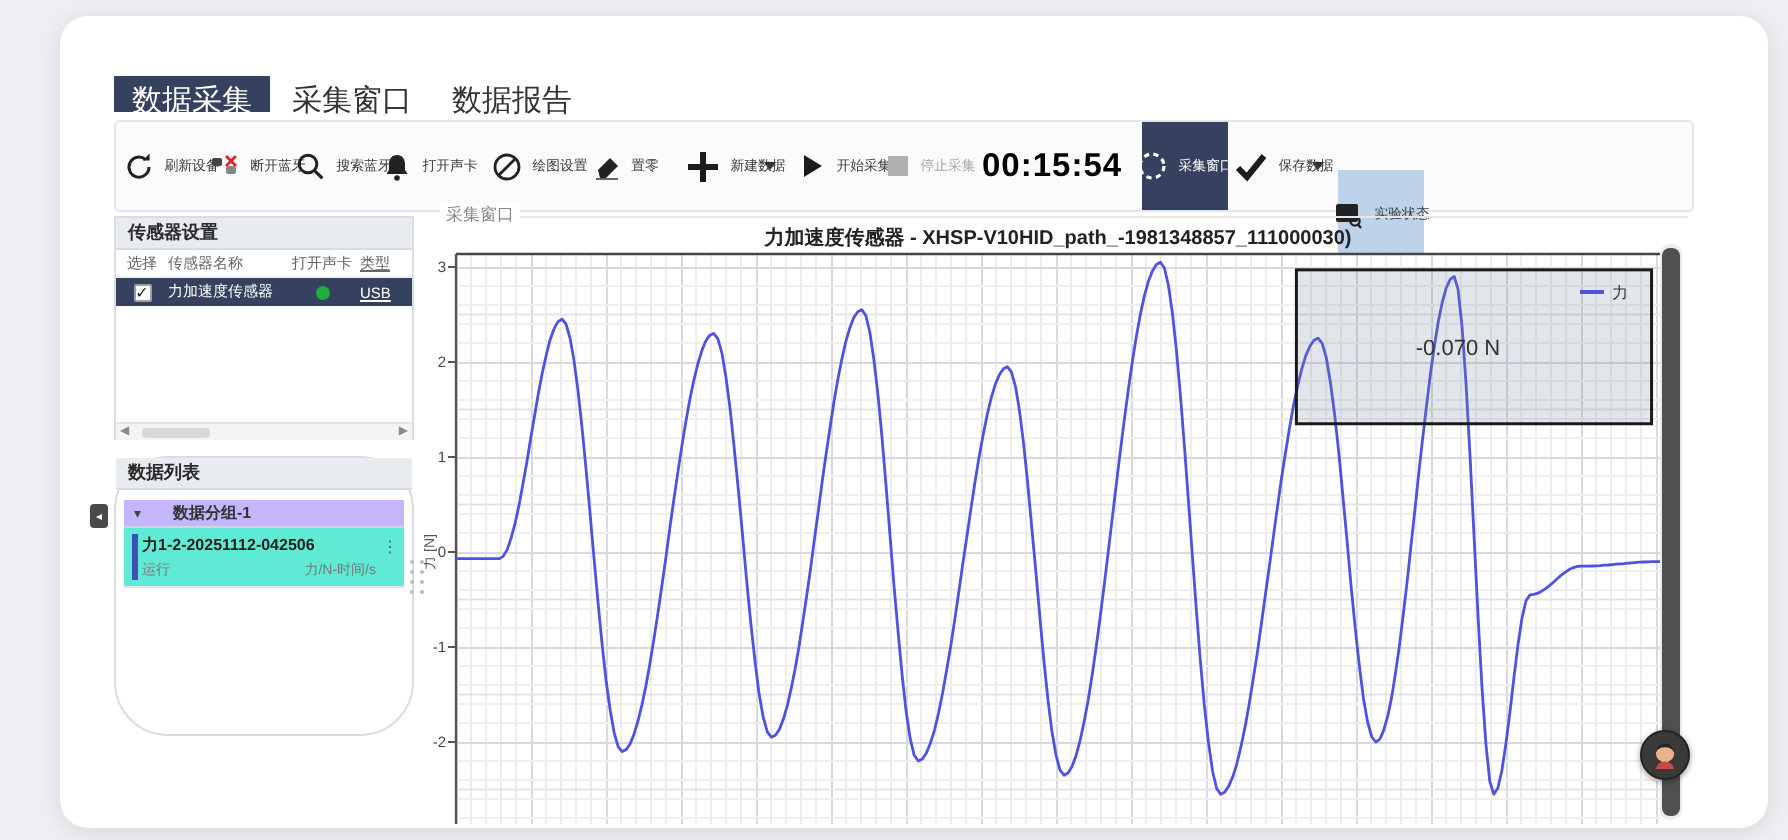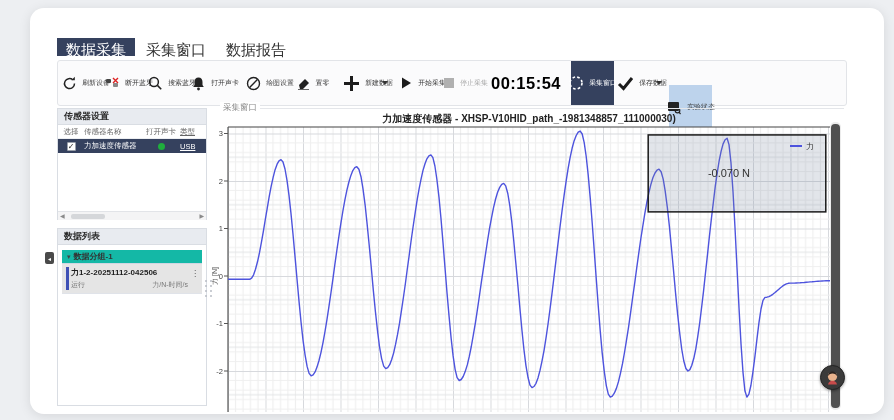--- a/index.html
+++ b/index.html
@@ -42,24 +42,24 @@
   .c-status { width:38px; display:flex; justify-content:center; }
   .c-type { width:26px;text-decoration:underline; }
   .chk { width:9px; height:9px; background:#fff; border:1px solid #9aa0aa; border-radius:1px;
     color:#222; font-size:8px; line-height:8px; text-align:center; }
   .dot { width:7px; height:7px; border-radius:50%; }
   .hscroll { height:9px; background:#f4f4f5; border-top:1px solid #e2e4e8;
     display:flex; align-items:center; justify-content:space-between; padding:0 2px; }
   .harrow { font-size:6px; color:#8a8a8a; line-height:1; cursor:pointer; }
   .hthumb { height:5px; width:34px; background:#d5d7da; border-radius:2px; margin-right:auto; margin-left:6px; }
 
-  .grp-h { height:14px; background:#14b8a6; border-bottom:1px solid #cfd6e2; display:flex;
-    align-items:center; gap:3px; padding-left:5px; font-size:8px; font-weight:bold; color:#333; cursor:pointer; }
+  .grp-h { height:14px; background:#c4b5fd; border-bottom:1px solid #cfd6e2; display:flex;
+    align-items:center; gap:16px; padding-left:5px; font-size:8px; font-weight:bold; color:#333; cursor:pointer; }
   .grp-caret { font-size:7px; color:#444; }
-  .ditem { position:relative; background:#e5e5e5; border-bottom:1px solid #e0e3e9; padding:3px 14px 3px 9px; cursor:pointer; }
+  .ditem { position:relative; background:#5eead4; border-bottom:1px solid #e0e3e9; padding:3px 14px 3px 9px; cursor:pointer; }
   .ditem::before { content:""; position:absolute; left:4px; top:3px; bottom:3px; width:3px; background:#3f51b5; }
   .ditem-title { font-size:8px; color:#1e1e1e; font-weight:bold; white-space:nowrap; }
   .ditem-sub { display:flex; justify-content:space-between; font-size:7px; color:#777; margin-top:2px; }
   .ditem-menu { position:absolute; right:3px; top:5px; font-size:8px; color:#555; cursor:pointer; }
 
   .collapse-handle { position:absolute; left:15px; top:244px; width:9px; height:12px; background:#4a4a4a;
     border-radius:2px; color:#fff; font-size:6px; display:flex; align-items:center; justify-content:center; cursor:pointer; }
   .splitter { position:absolute; left:175px; top:272px; width:9px; height:22px;
     display:grid; grid-template-columns:repeat(2,2px); grid-auto-rows:2px; gap:3px; cursor:col-resize; }
   .splitter i { background:#b9bdc4; border-radius:50%; }
@@ -227,21 +227,21 @@
       <span class="c-type">USB</span>
     </div>
     <div style="height:58px;"></div>
     <div class="hscroll">
       <span class="harrow">◀</span>
       <span class="hthumb"></span>
       <span class="harrow">▶</span>
     </div>
   </div>
 
-  <div class="panel" style="top:220px; height:178px;">
+  <div class="panel" style="top:220px; height:140px;border-radius:27px;">
     <div class="panel-h">数据列表</div>
     <div style="padding:5px 4px;">
       <div class="grp-h">
         <span class="grp-caret">▾</span>
         <span>数据分组-1</span>
       </div>
       <div class="ditem">
         <div class="ditem-title">力1-2-20251112-042506</div>
         <div class="ditem-sub">
           <span>运行</span>

